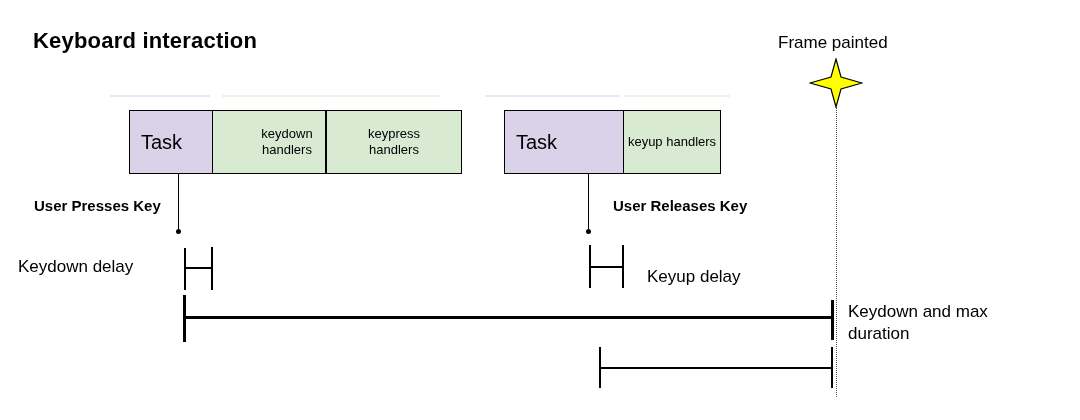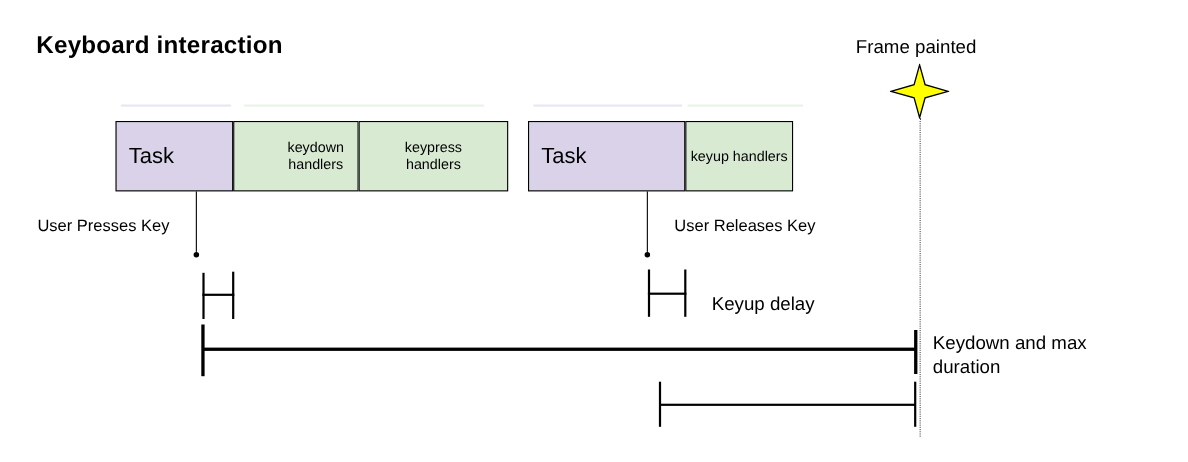--- a/index.html
+++ b/index.html
@@ -27,20 +27,21 @@
     top: 110px; height: 64px;
     border: 1px solid #000;
     box-sizing: border-box;
     display: flex; align-items: center; justify-content: center;
   }
   .seg.task {
     background: var(--task-fill);
     justify-content: flex-start;
     padding-left: 11px;
     font-size: 20px;
+    margin-left: 24px;
   }
   .seg.handler {
     background: var(--handler-fill);
     font-size: 13px; line-height: 16px;
     text-align: center; white-space: pre-line;
   }
   .ghost { top: 95px; height: 2px; opacity: 0.55; }
   .ghost.purple { background: var(--task-fill); }
   .ghost.green  { background: var(--handler-fill); }
 
@@ -48,21 +49,21 @@
   .vline { width: 0; border-left: 1px solid #000; }
   .dot { width: 5px; height: 5px; border-radius: 50%; background: #000; }
   .dotted-vline { width: 0; border-left: 1px dotted var(--dotted-line); }
 
   .tick  { width: 2px; background: #000; }
   .tick3 { width: 3px; background: #000; }
   .thickline { height: 3px; background: #000; }
   .thinline  { height: 1.5px; background: #000; }
 
   
-  .note  { font-size: 15px; white-space: nowrap; }
+  .note  { font-size: 15px; white-space: nowrap; font-weight: bold; }
   .label { font-size: 17px; white-space: nowrap; }
   .label-bold {
     font-size: 17px; font-weight: normal;
     line-height: 22px; white-space: pre-line;
   }
 </style>
 </head>
 <body>
 
 <div class="canvas">
@@ -93,20 +94,21 @@
   <div class="abs dot" style="left:176px; top:229px;"></div>
   <div class="abs note" style="left:34px; top:197px;">User Presses Key</div>
 
   <div class="abs vline" style="left:588px; top:174px; height:55px;"></div>
   <div class="abs dot" style="left:586px; top:229px;"></div>
   <div class="abs note" style="left:613px; top:197px;">User Releases Key</div>
 
   <div class="abs tick" style="left:184px; top:248px; height:42px;"></div>
   <div class="abs tick" style="left:211px; top:247px; height:43px;"></div>
   <div class="abs thinline" style="left:184px; top:267px; width:29px;"></div>
+  <div class="abs label" style="left:18px; top:257px;">Keydown delay</div>
 
   <div class="abs tick" style="left:589px; top:245px; height:43px;"></div>
   <div class="abs tick" style="left:622px; top:245px; height:43px;"></div>
   <div class="abs thinline" style="left:589px; top:266px; width:35px;"></div>
   <div class="abs label" style="left:647px; top:255px;margin-top:12px;">Keyup delay</div>
 
   <div class="abs tick3" style="left:183px; top:295px; height:47px;"></div>
   <div class="abs tick3" style="left:831px; top:300px; height:40px;"></div>
   <div class="abs thickline" style="left:184px; top:316px; width:648px;"></div>
   <div class="abs label-bold" style="left:848px; top:301px; width:175px;">Keydown and max

